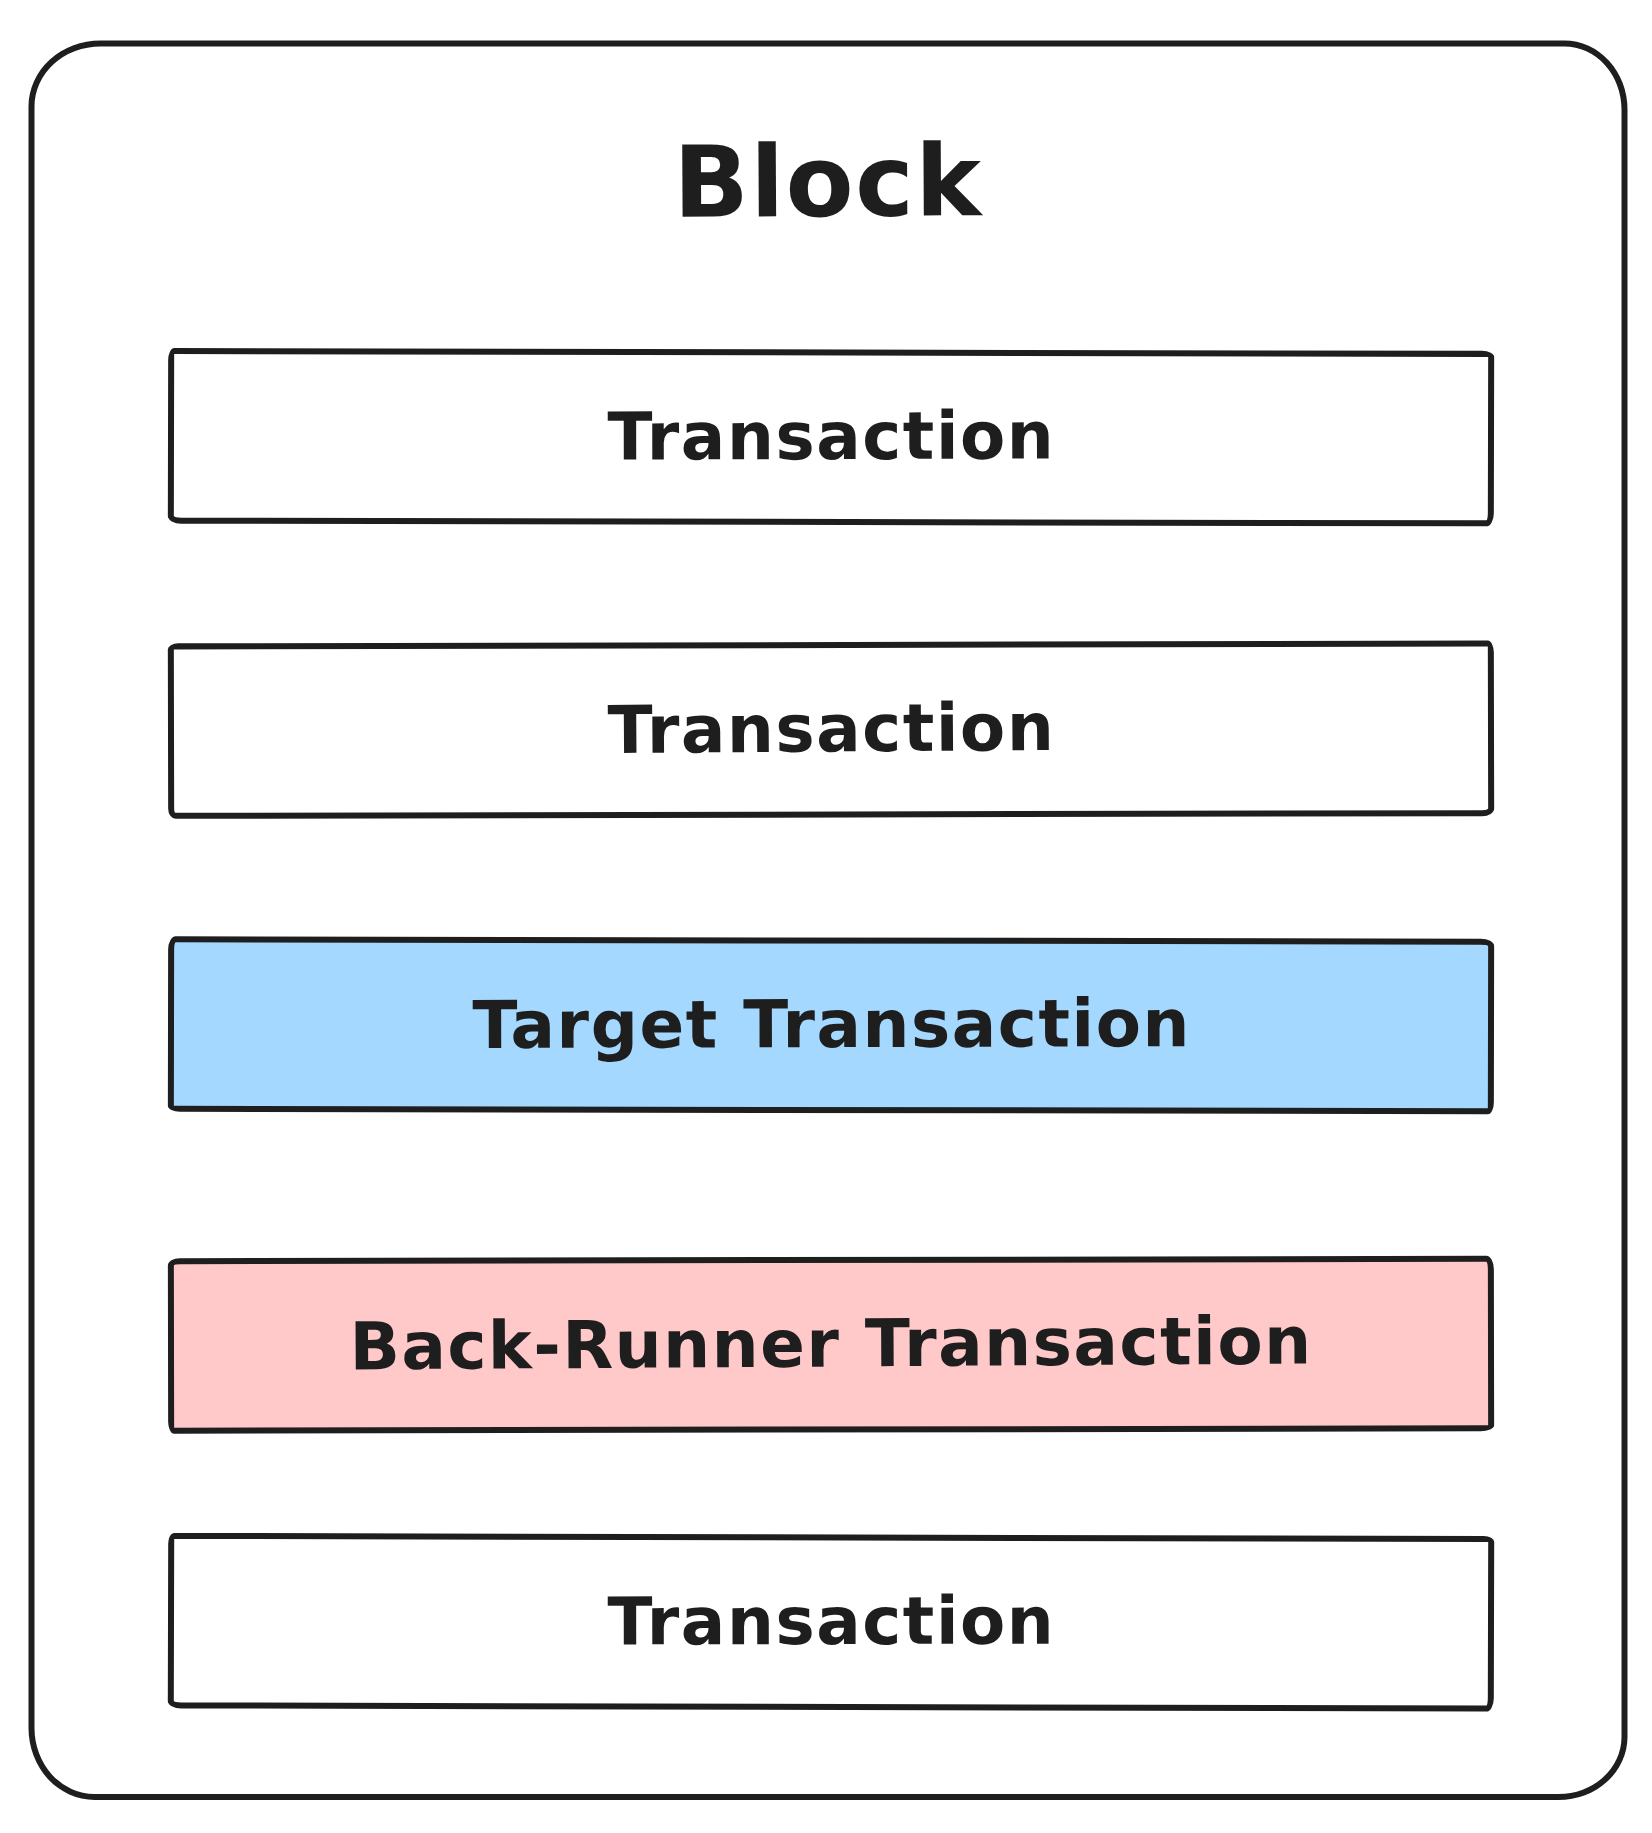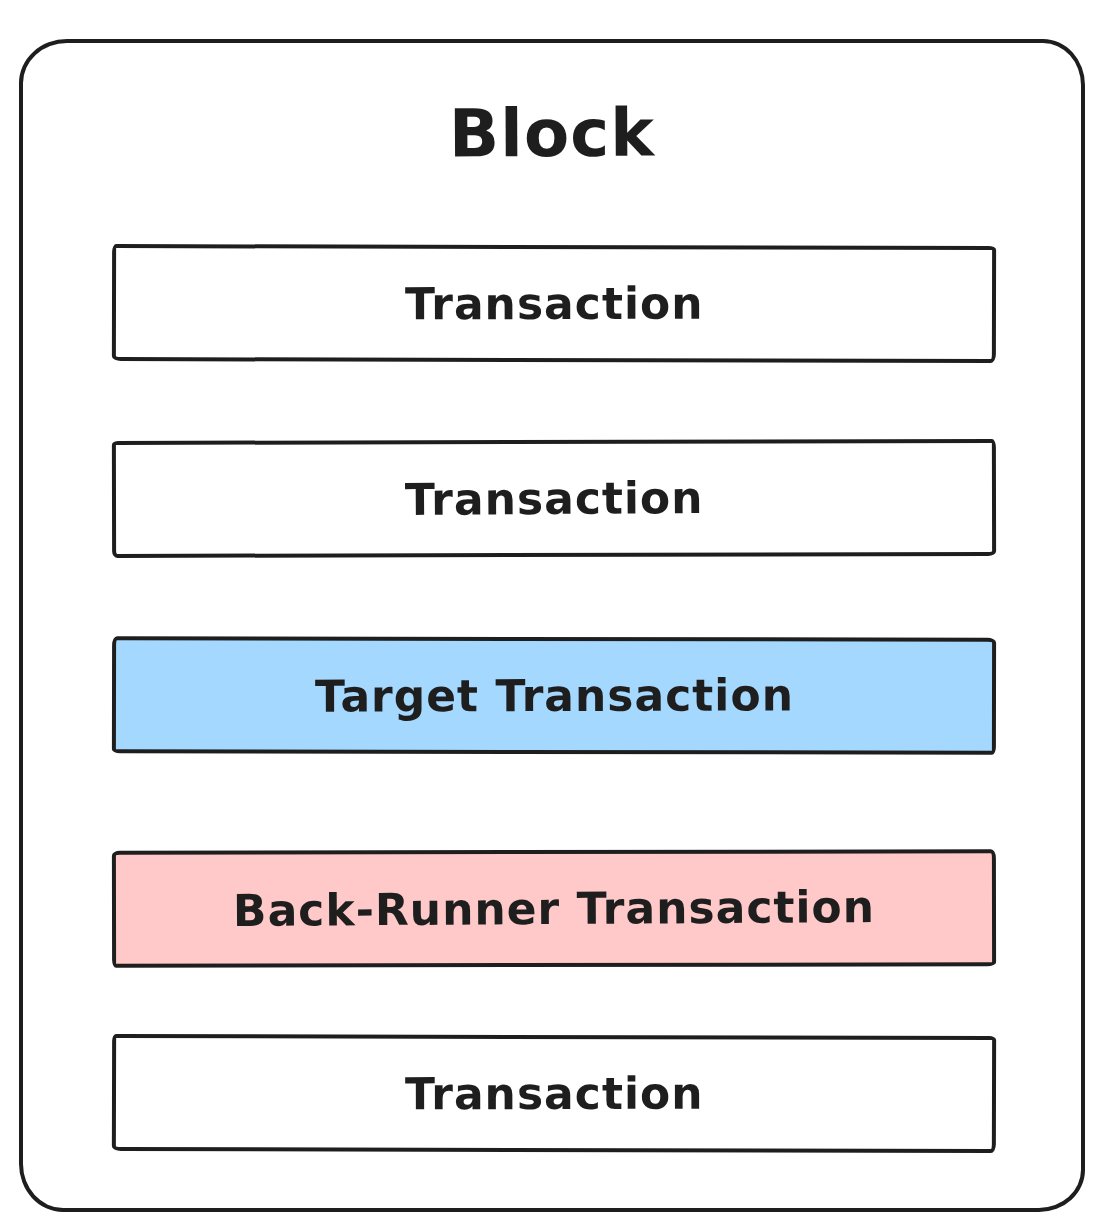--- a/index.html
+++ b/index.html
@@ -21,21 +21,20 @@
   .block-container {
     position: absolute;
     left: 19px;
     top: 27px;
     width: 1066px;
     height: 1173px;
     box-sizing: border-box;
     border: 4px solid #1e1e1e;
     border-radius: 48px 42px 46px 44px / 44px 46px 42px 48px;
     background: #ffffff;
-    margin-top: 12px;
   }
   .block-title {
     position: absolute;
     top: 52px;
     left: 0;
     width: 100%;
     text-align: center;
     font-size: 66px;
     font-weight: 600;
     color: #1e1e1e;

